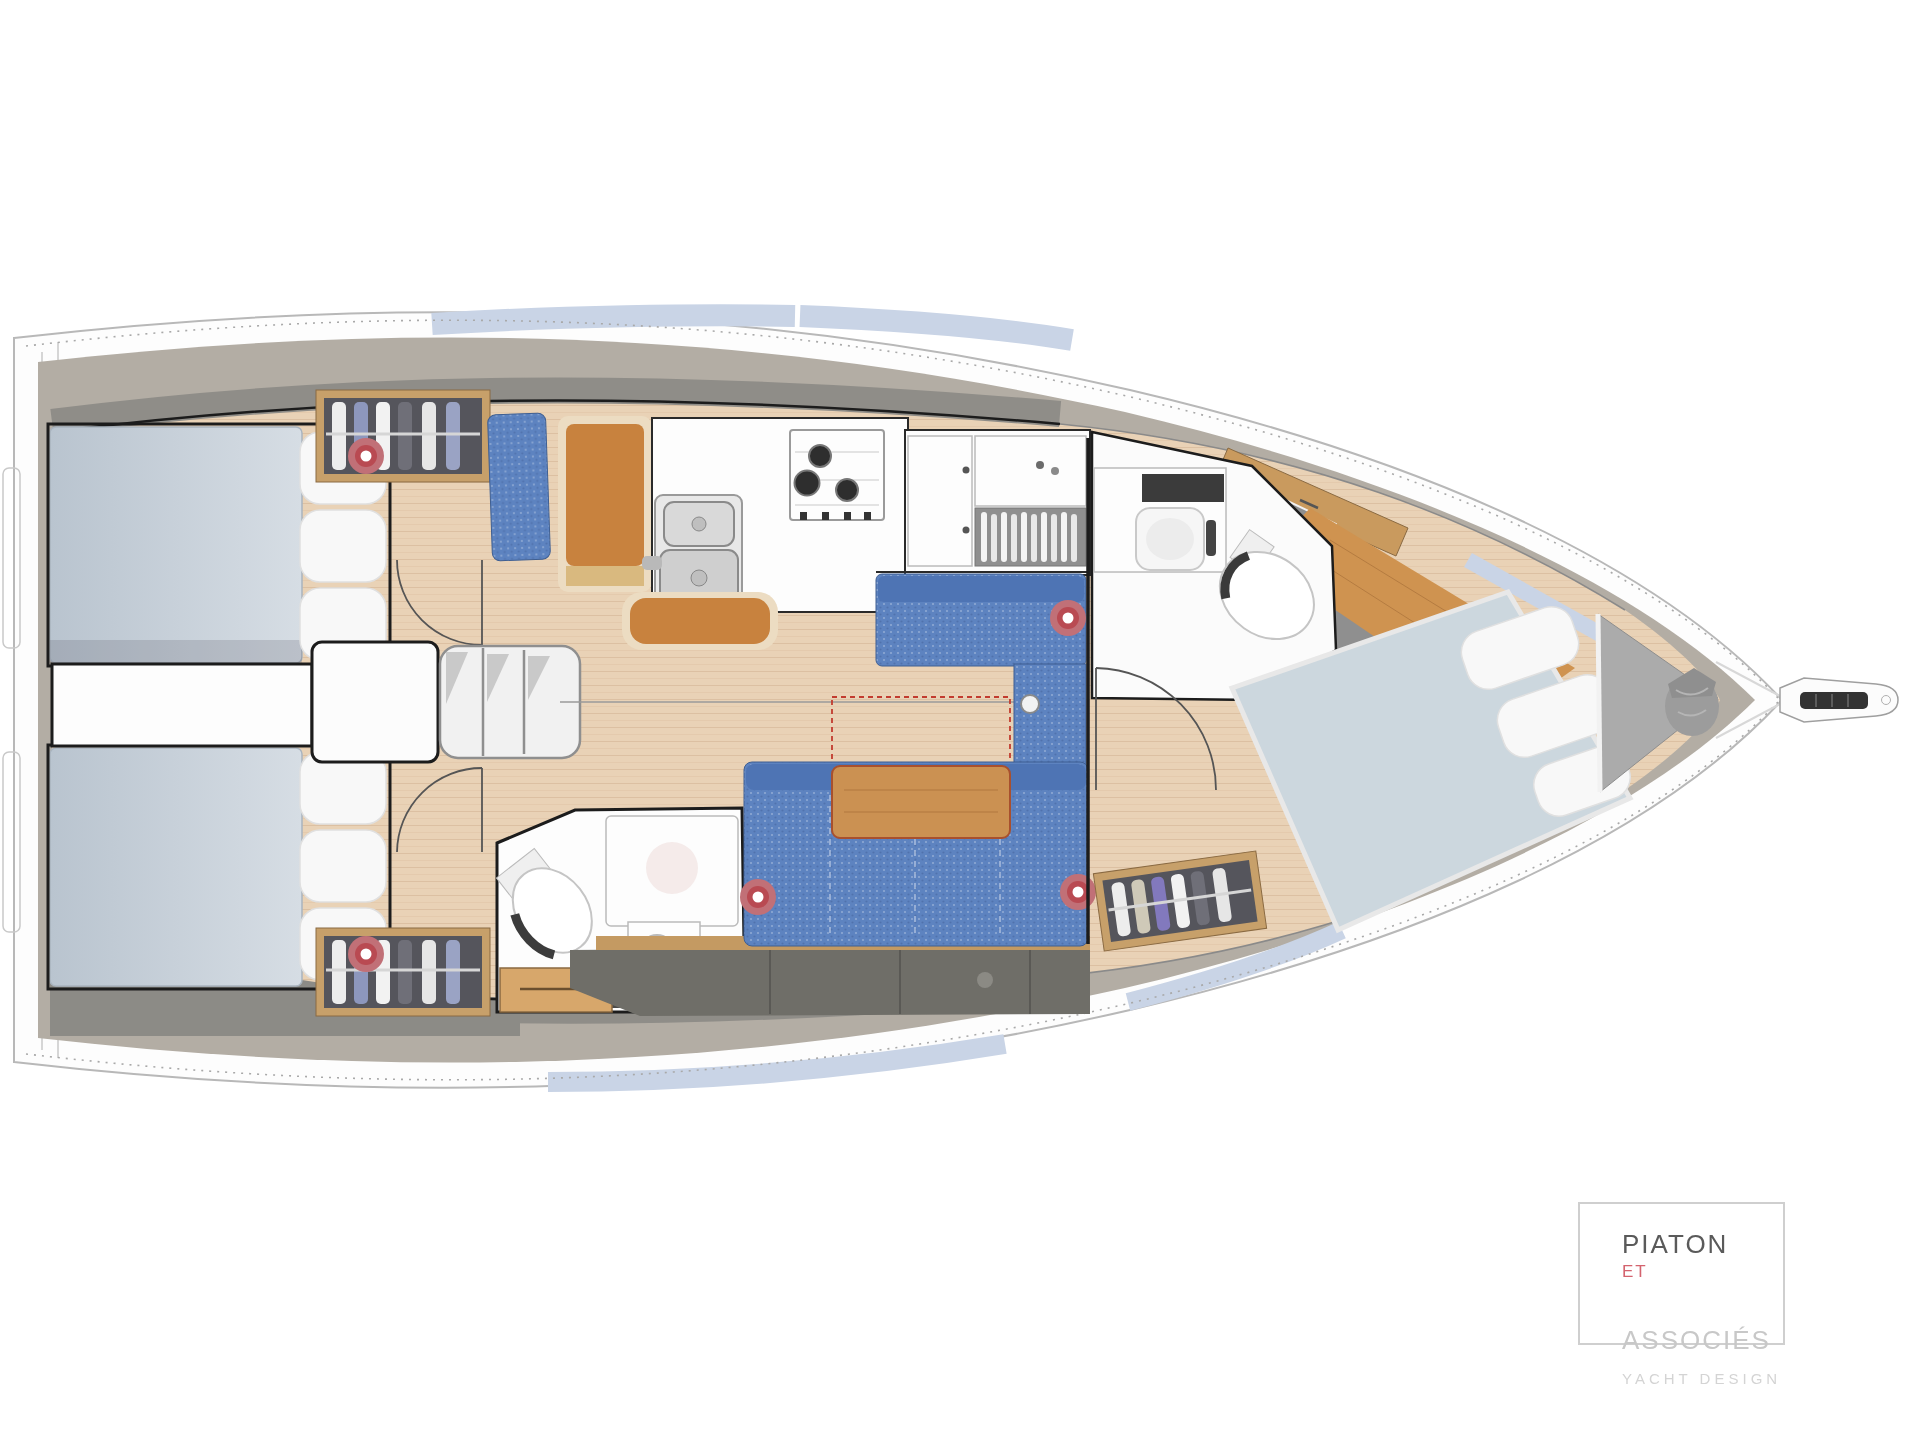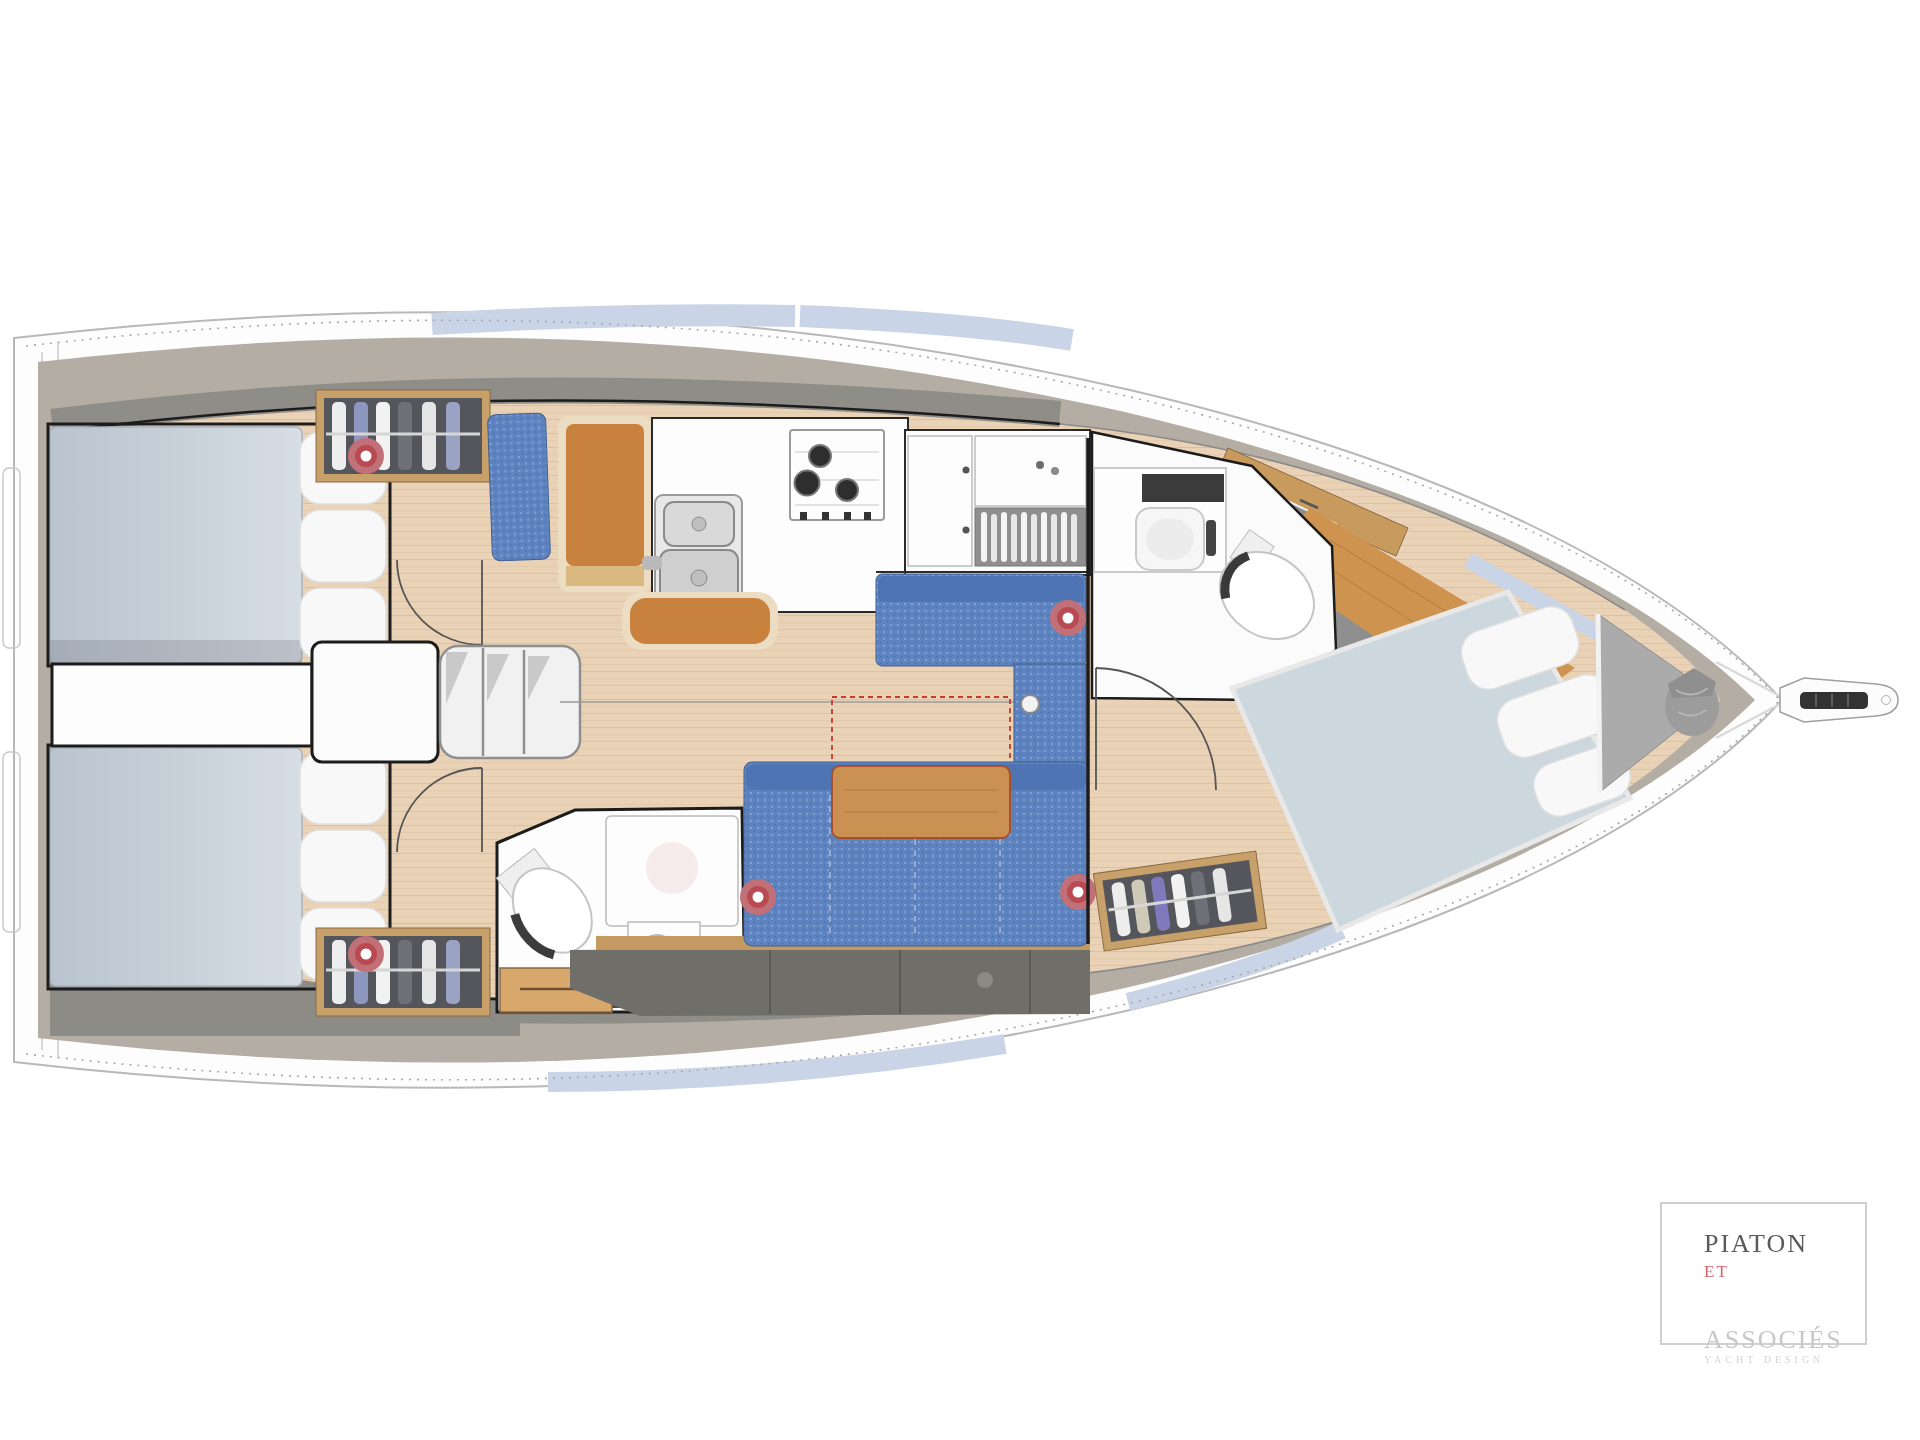--- a/index.html
+++ b/index.html
@@ -31,27 +31,27 @@
   .anchor{fill:var(--anchor-gray);stroke:#8e8e8e;stroke-width:1;}
   .graysh{fill:#8f8f8f;stroke:#f2f2f2;stroke-width:2;}
   .lineart{stroke:#c9c9c9;stroke-width:1.5;fill:none;}
   .door{stroke:#555;stroke-width:1.8;fill:none;}
   .seam{stroke:rgba(255,255,255,.45);stroke-width:1.6;stroke-dasharray:6 5;}
   .m-outer{fill:#c17077;}
   .m-mid{fill:var(--marker-red);}
   .m-in{fill:#ffffff;}
 
   
-  .logo-box{position:absolute;left:1660px;top:1202px;width:207px;height:143px;
+  .logo-box{position:absolute;left:1578px;top:1202px;width:207px;height:143px;
             border:2px solid #cfcfcf;background:#fff;box-sizing:border-box;
-            padding:26px 0 0 42px;font-family:Liberation Serif, serif;}
+            padding:26px 0 0 42px;}
   .logo-box .l1{font-size:26px;letter-spacing:2px;line-height:28px;color:var(--logo-dark);}
   .logo-box .l2{font-size:17px;letter-spacing:2px;line-height:28px;color:var(--logo-red);}
   .logo-box .l3{font-size:26px;letter-spacing:2px;line-height:28px;color:var(--logo-gray);margin-top:40px;}
-  .logo-box .tag{font-size:10px;letter-spacing:4px;margin-top:0;color:#d4d4d4;}
+  .logo-box .tag{font-size:15px;letter-spacing:4px;margin-top:16px;color:#d4d4d4;}
 </style>
 </head>
 <body>
 
 <div class="stage">
 <svg width="1920" height="1440" viewBox="0 0 1920 1440">
   <defs>
     <pattern id="planks" width="60" height="14" patternUnits="userSpaceOnUse">
       <rect width="60" height="14" fill="var(--wood-floor)"></rect>
       <line x1="0" y1="13.5" x2="60" y2="13.5" stroke="rgba(150,100,55,.16)" stroke-width="1"></line>

